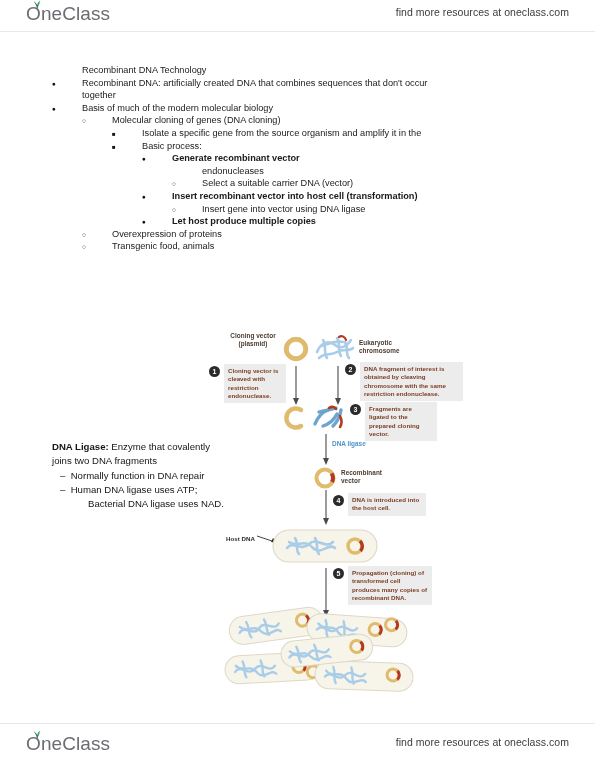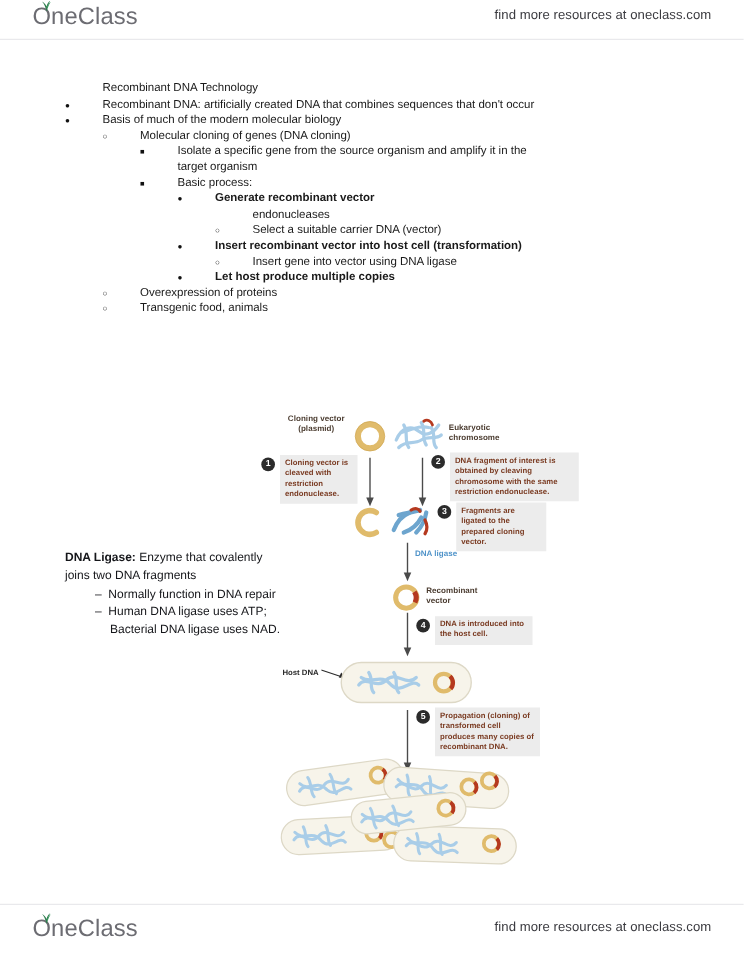--- a/index.html
+++ b/index.html
@@ -99,21 +99,21 @@
     font-size: 6.2px; font-weight: 700; color: #2b2b2b;
   }
 
   
   .ligase-note {
     position: absolute; left: 52px; top: 440px; width: 240px;
     font-size: 9.6px; line-height: 14.3px; color: #15161a;
     font-family: "Liberation Sans", sans-serif;
   }
   .ligase-note .hd { font-weight: 700; text-align: right; }
-  .ligase-note .sub { margin-left: 24px; white-space: pre; }
+  .ligase-note .sub { margin-left: 8px; white-space: pre; }
   .ligase-note .sub2 { margin-left: 36px; }
 </style>
 </head>
 <body>
 
 <div class="page">
 
   <div class="brandbar top">
     <div class="logo-wrap">
       <svg class="leaf" viewBox="0 0 12 9">
@@ -123,24 +123,24 @@
       <span class="logo-text">OneClass</span>
     </div>
     <div class="tagline">find more resources at oneclass.com</div>
   </div>
   <div class="rule top"></div>
 
   <div class="notes">
     <div class="line lvl0">Recombinant DNA Technology</div>
     <div id="notes-list">
         <div class="line lvl0"><span class="bul disc"></span><span>Recombinant DNA: artificially created DNA that combines sequences that don't occur</span></div>
+        <div class="line lvl0 cont"><span>together</span></div>
         <div class="line lvl0"><span class="bul disc"></span><span>Basis of much of the modern molecular biology</span></div>
         <div class="line lvl1"><span class="bul circ"></span><span>Molecular cloning of genes (DNA cloning)</span></div>
         <div class="line lvl2"><span class="bul sq"></span><span>Isolate a specific gene from the source organism and amplify it in the</span></div>
-        <div class="line lvl2 cont"><span>target organism</span></div>
         <div class="line lvl2"><span class="bul sq"></span><span>Basic process:</span></div>
         <div class="line lvl3"><span class="bul disc"></span><span>Generate recombinant vector</span></div>
         <div class="line lvl4 cont"><span>endonucleases</span></div>
         <div class="line lvl4"><span class="bul circ"></span><span>Select a suitable carrier DNA (vector)</span></div>
         <div class="line lvl3"><span class="bul disc"></span><span>Insert recombinant vector into host cell (transformation)</span></div>
         <div class="line lvl4"><span class="bul circ"></span><span>Insert gene into vector using DNA ligase</span></div>
         <div class="line lvl3"><span class="bul disc"></span><span>Let host produce multiple copies</span></div>
         <div class="line lvl1"><span class="bul circ"></span><span>Overexpression of proteins</span></div>
         <div class="line lvl1"><span class="bul circ"></span><span>Transgenic food, animals</span></div>
       </div>

